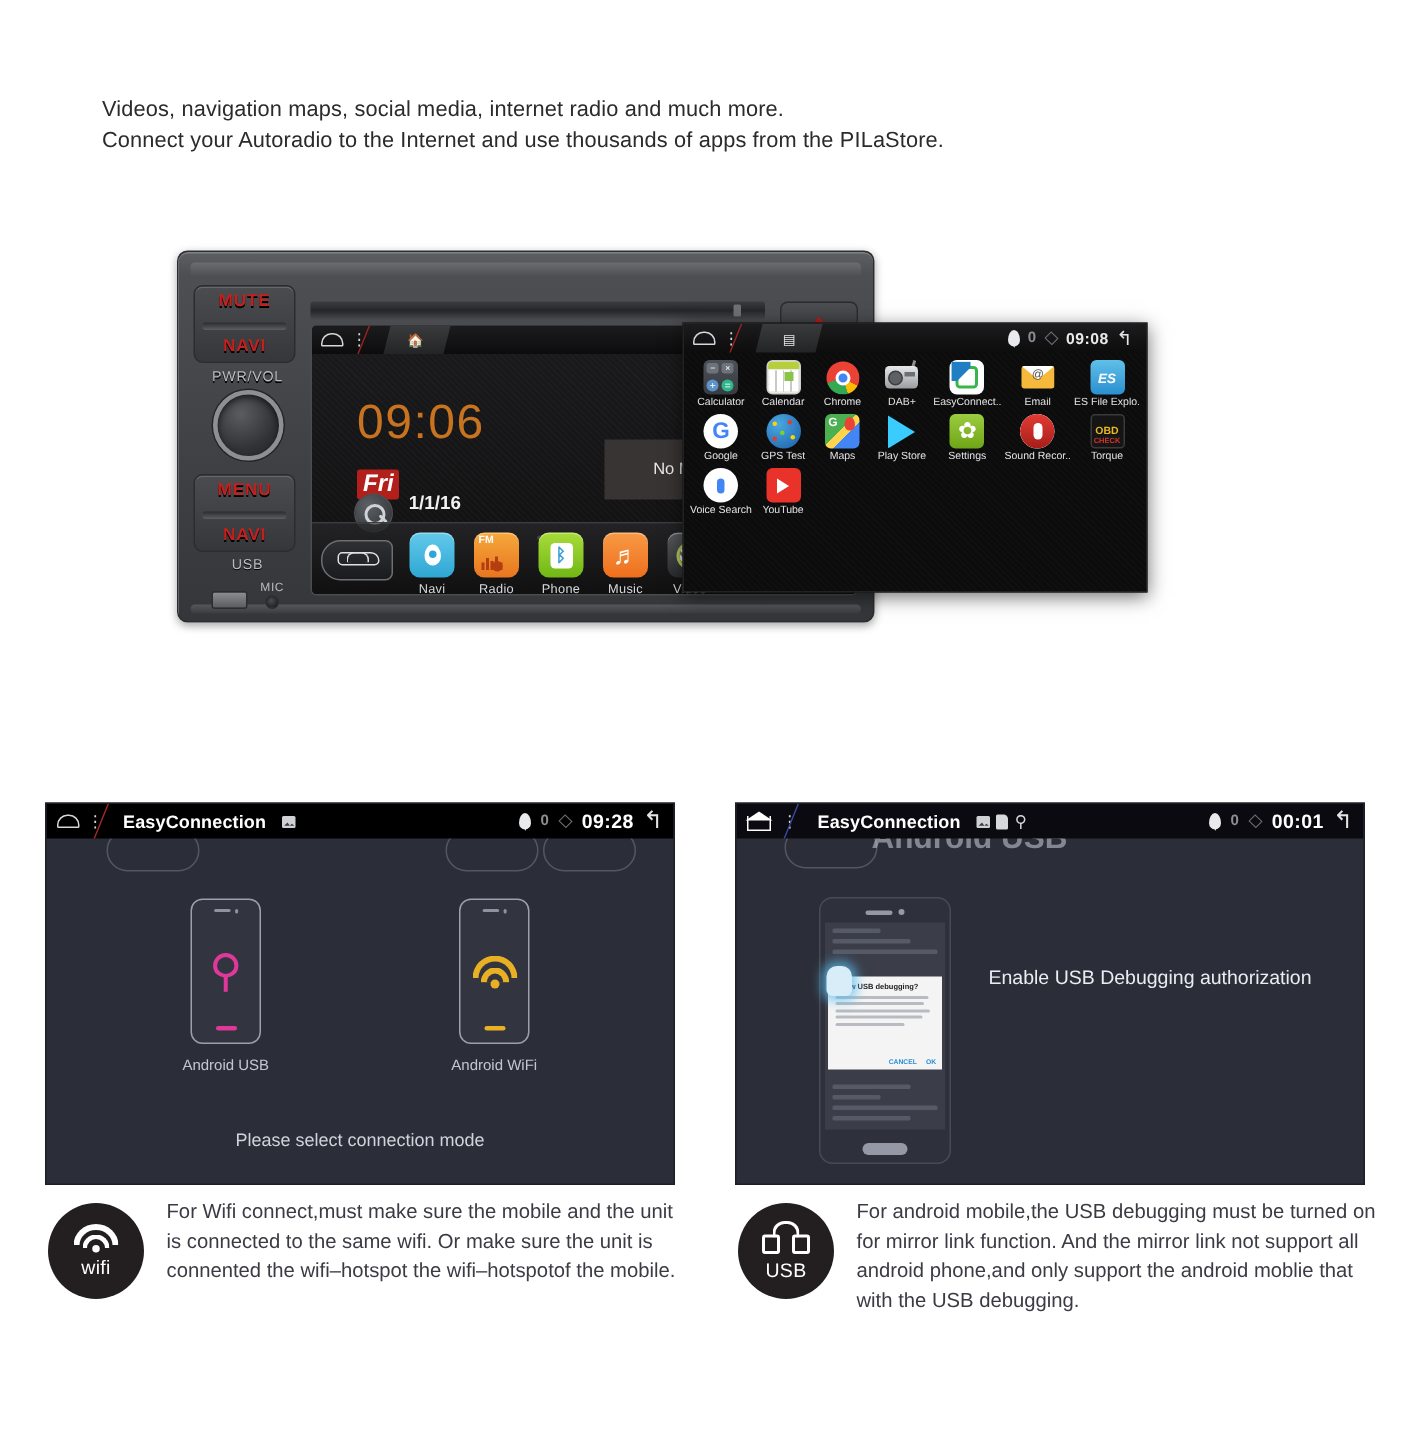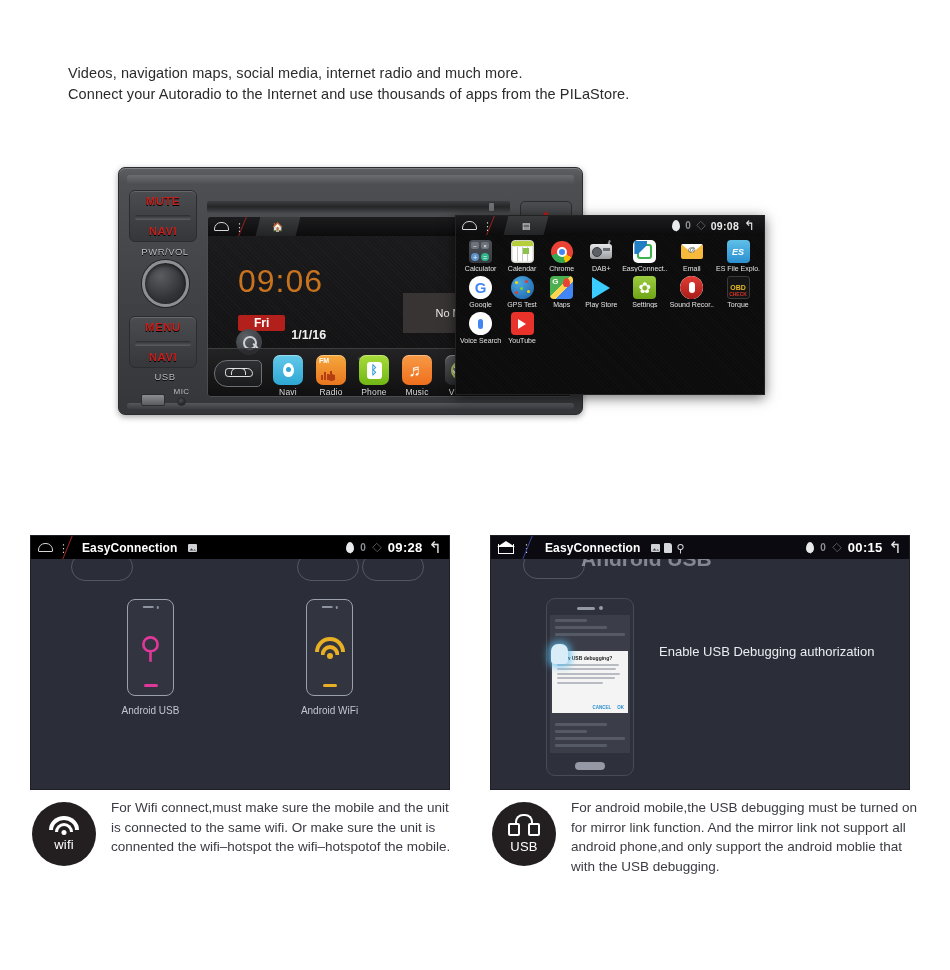--- a/index.html
+++ b/index.html
@@ -153,22 +153,22 @@
     clip-path:polygon(0 0,100% 0,50% 100%);}
   .ic-bt { color:#8d8f92; font-size:10px; font-weight:700;}
   .ic-heart { width:10px;height:9px; border:1.4px solid #6e7073; transform:rotate(45deg) scale(.7);}
   .sb-time { color:#eaeaea; font-size:10.5px; font-weight:700; letter-spacing:.3px;}
   .ic-back { color:#e4e4e4; font-size:13px; line-height:10px;}
 
   .lcd-clock { position:absolute; left:30px; top:46px; }
   .lcd-clock .tm { font-size:32px; color:#c8731f; letter-spacing:1px; font-weight:400;}
   .lcd-clock .dt { margin-top:3px; display:flex; align-items:center; gap:6px; }
   .lcd-clock .day {
-    background:#b3201c; color:#fff; font-size:12px; font-weight:700;
-    padding:1px 16px; border-radius:2px;
+    background:#b3201c; color:#fff; font-size:16px; font-weight:700;
+    padding:1px 4px; border-radius:2px;font-style:italic;
   }
   .lcd-clock .date { color:#f0f0f0; font-size:12.5px; font-weight:700;margin-top:25px;}
   .lcd-search {
     position:absolute; left:28px; top:112px; width:26px; height:26px; border-radius:50%;
     background:radial-gradient(circle at 35% 30%,#5d6165,#2a2d31);
     border:1px solid #4b4e52;
   }
   .lcd-search:before{
     content:""; position:absolute; left:6px; top:6px; width:10px;height:10px;
     border:2px solid #cfd2d6; border-radius:50%;
@@ -751,38 +751,39 @@
             <i class="a" style="border-color:#e8b022"></i>
               <i class="b" style="border-color:#e8b022"></i>
               <i class="c" style="background:#e8b022"></i>
           </span>
           <span class="homebar" style="background:#e8b022"></span>
         </div>
         <div class="phone-lbl">Android WiFi</div>
       </div>
     </div>
 
+    <div class="shot-caption">Please select connection mode</div>
   </div>
 
   <div class="shot right">
     <div class="sbar">
       <div class="redline"></div>
       <div class="home-house"></div>
       <div class="sb-dots">⋮</div>
       <div class="sbar-title">EasyConnection</div>
       <div class="sbar-mini">
         <span class="mini-img"></span>
         <span class="mini-sd"></span>
         <span class="mini-usb">⚲</span>
       </div>
       <div class="sbar-right">
         <div class="ic-pin"></div>
         <div class="ic-bt">0</div>
         <div class="ic-heart"></div>
-        <div class="sbar-time">00:15</div>
+        <div class="sbar-time">00:01</div>
         <div class="ic-back" style="font-size:16px">↰</div>
       </div>
     </div>
 
     <div class="ghost-line">
       <div class="ghost-pill" style="left:32px;top:-8px"></div>
       <div class="ghost-txt">Android USB</div>
     </div>
 
     <div class="rphone">

